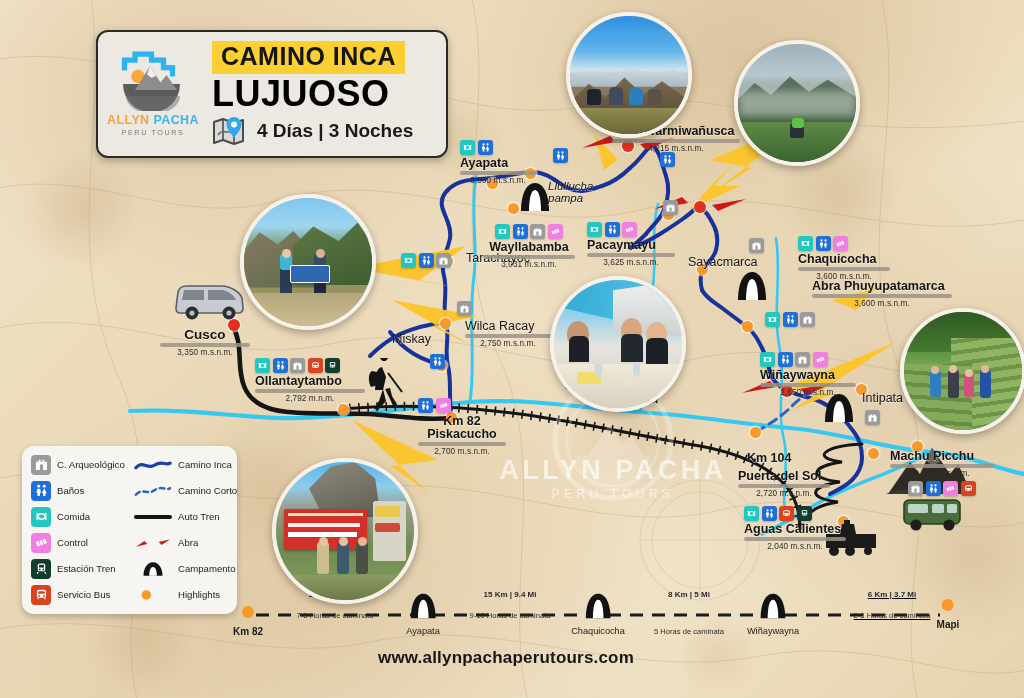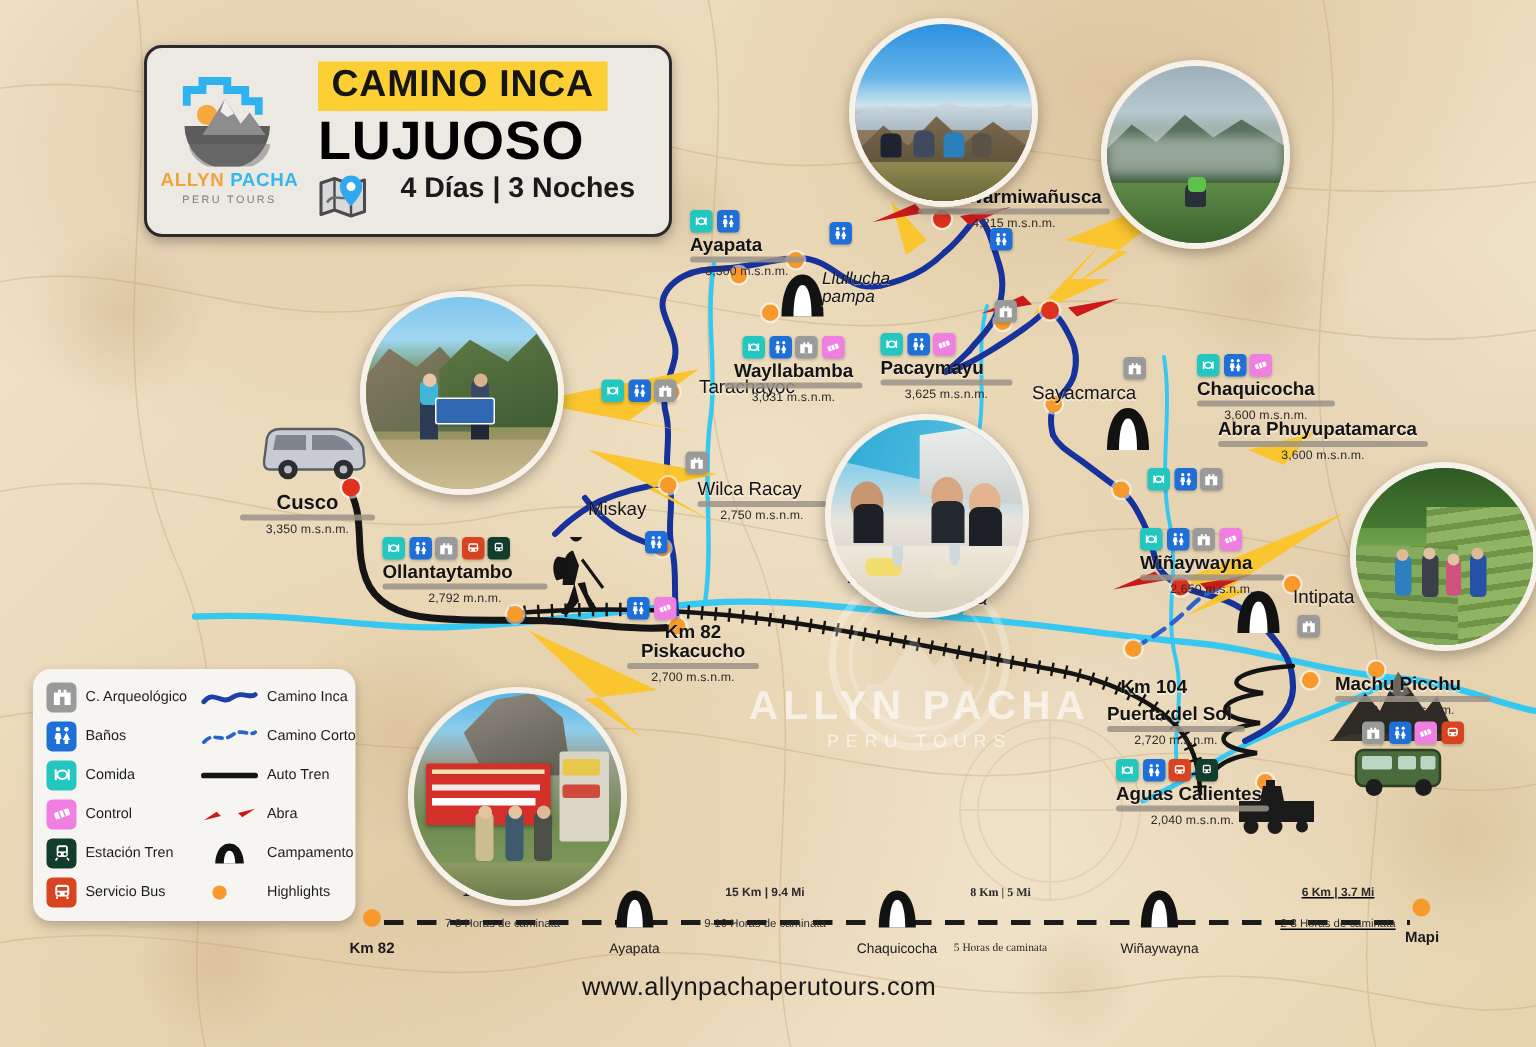--- a/index.html
+++ b/index.html
@@ -47,21 +47,21 @@
   #logoblk{width:110px;display:flex;flex-direction:column;align-items:center;justify-content:center;}
   #logomark{width:72px;height:60px;}
   #logoname{font-size:12.5px;font-weight:bold;letter-spacing:.4px;margin-top:2px;}
   #logoname .a{color:#f2a33c;}
   #logoname .b{color:#38b6ef;}
   #logosub{font-size:7.2px;color:#7a7a7a;letter-spacing:1.6px;margin-top:1px;}
   #titleblk{flex:1;padding-left:4px;}
   #t1{display:inline-block;background:#fcd034;color:#151515;font-weight:bold;
       font-size:25px;letter-spacing:.5px;padding:1px 9px 3px 9px;}
   #t2{font-weight:bold;font-size:36px;letter-spacing:.5px;color:#000000;line-height:1.05;margin-top:1px;}
-  #t3row{display:flex;align-items:flex-start;gap:21px;margin-top:2px;}
+  #t3row{display:flex;align-items:center;gap:11px;margin-top:2px;}
   #t3{font-size:19px;font-weight:bold;color:#1a1a1a;}
 
   
   #legend{
     position:absolute;left:22px;top:446px;width:215px;
     background:#f7f5f1;border-radius:12px;box-shadow:0 3px 7px rgba(0,0,0,.22);
     overflow:hidden;z-index:40;
   }
   #legendhead{background:#29b0f4;color:#0d2230;font-weight:bold;font-size:17px;
     text-align:center;padding:7px 0 8px;letter-spacing:.6px;}
@@ -115,21 +115,21 @@
 
   
   #timeline{position:absolute;left:248px;top:586px;width:700px;height:52px;z-index:30;}
   .tlnode{position:absolute;transform:translateX(-50%);text-align:center;}
   .tlname{font-size:9.2px;color:#1b1b1b;white-space:nowrap;margin-top:2px;}
   .tlname.b{font-weight:bold;font-size:10px;}
   .tlseg{position:absolute;text-align:center;transform:translateX(-50%);}
   .tlkm{font-size:8px;color:#2b2b2b;font-weight:bold;white-space:nowrap;}
   .tlhrs{font-size:7.6px;color:#2b2b2b;white-space:nowrap;}
   #footerurl{position:absolute;left:0;top:648px;width:1012px;text-align:center;
-    font-size:17px;font-weight:normal;color:#171717;letter-spacing:.2px;z-index:30;}
+    font-size:17px;font-weight:bold;color:#171717;letter-spacing:.2px;z-index:30;}
 
   .rio{position:absolute;font-size:13.5px;color:#20201c;font-style:italic;
        letter-spacing:.6px;z-index:20;text-shadow:0 1px 0 rgba(255,255,255,.5);}
 </style>
 </head>
 <body>
 
 <div id="map">
 
   <div id="grain"></div>
@@ -1070,21 +1070,21 @@
     </div>
 
     <div class="tlseg" style="left:87px;top:4px;">
       <div class="tlkm">14 Km | 8.6 Mi</div>
       <div class="tlhrs" style="margin-top:12px">7-8 Horas de caminata</div>
     </div>
     <div class="tlseg" style="left:262px;top:4px;">
       <div class="tlkm">15 Km | 9.4 Mi</div>
       <div class="tlhrs" style="margin-top:12px">9-10 Horas de caminata</div>
     </div>
-    <div class="tlseg" style="left:419px;top:4px;font-family:Liberation Serif, serif;">
+    <div class="tlseg" style="left:441px;top:4px;">
       <div class="tlkm">8 Km | 5 Mi</div>
       <div class="tlhrs" style="margin-top:28px">5 Horas de caminata</div>
     </div>
     <div class="tlseg" style="left:644px;top:4px;text-decoration:underline;">
       <div class="tlkm">6 Km | 3.7 Mi</div>
       <div class="tlhrs" style="margin-top:12px">2-3 Horas de caminata</div>
     </div>
   </div>
 
   <div id="footerurl">www.allynpachaperutours.com</div>

